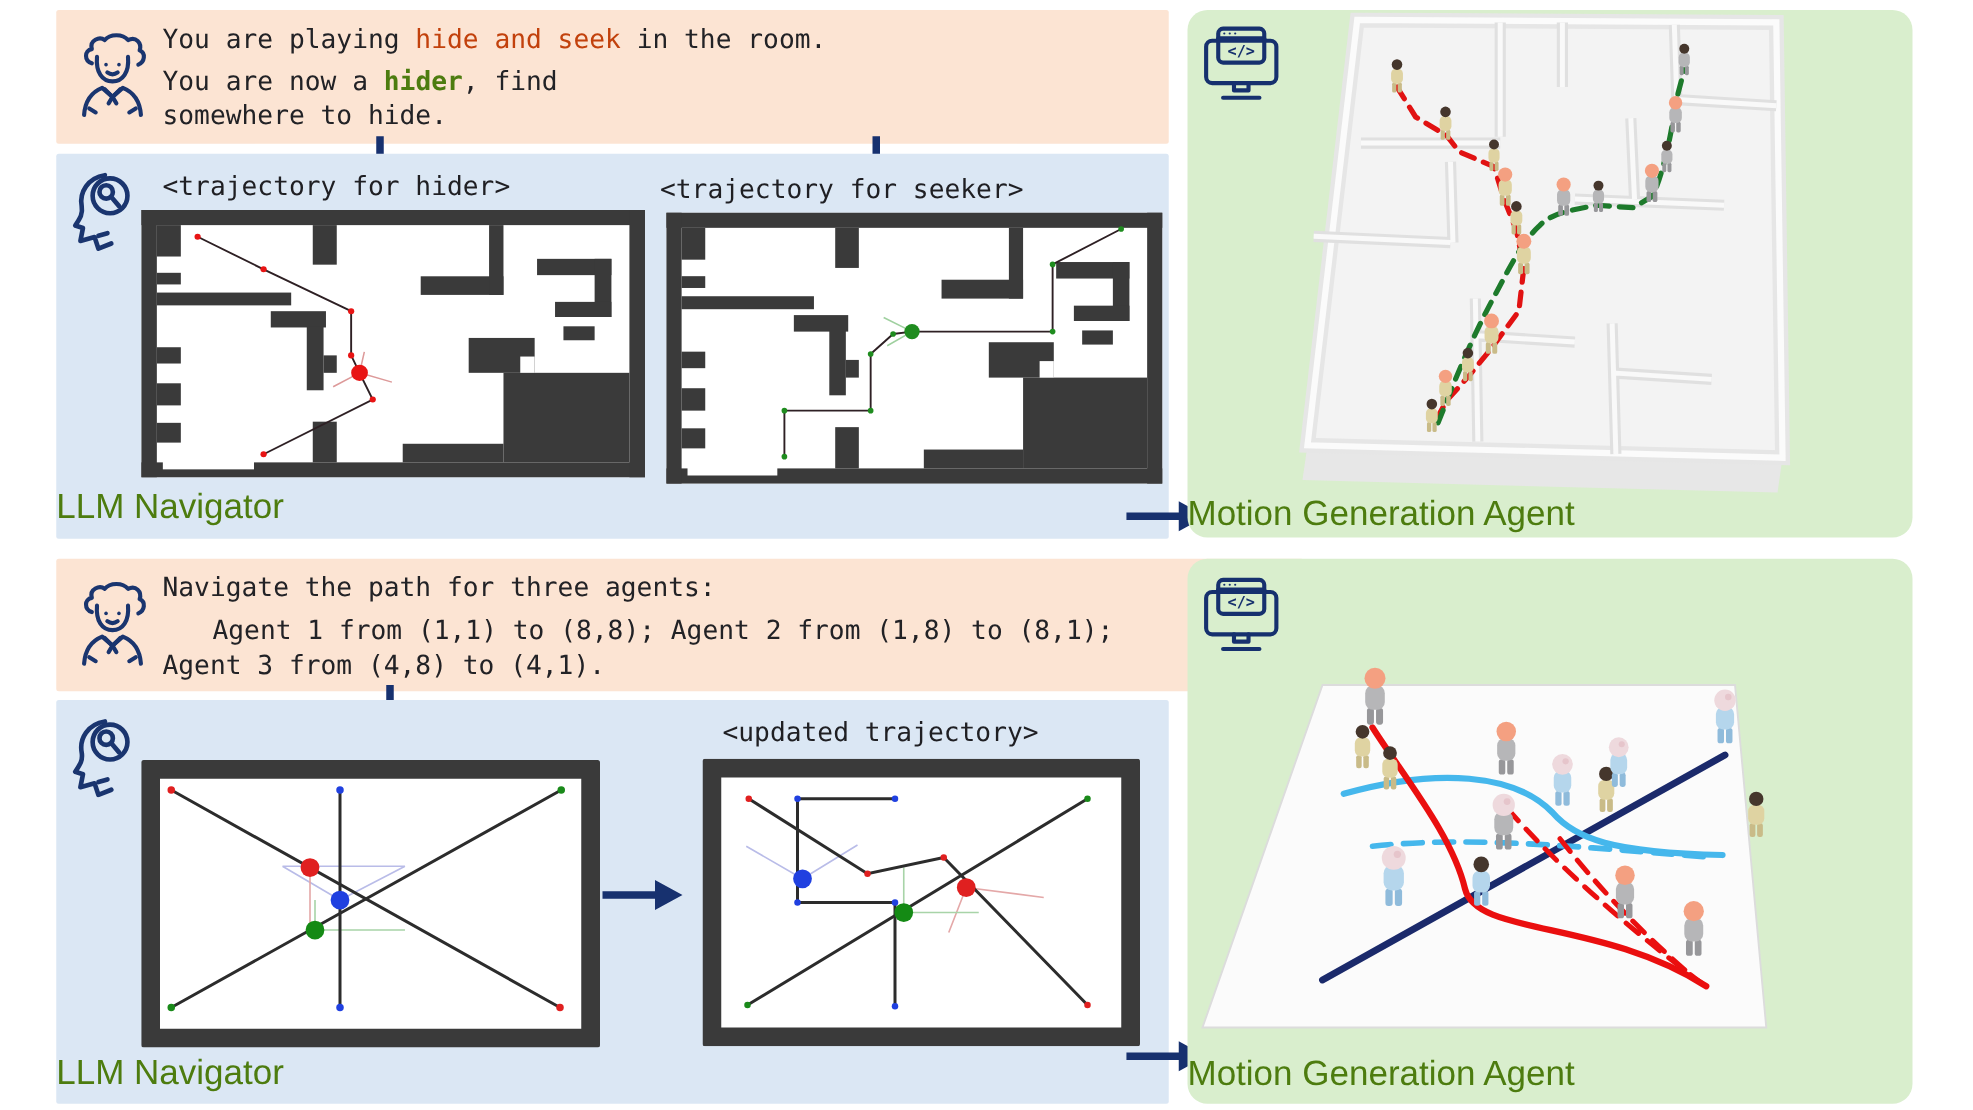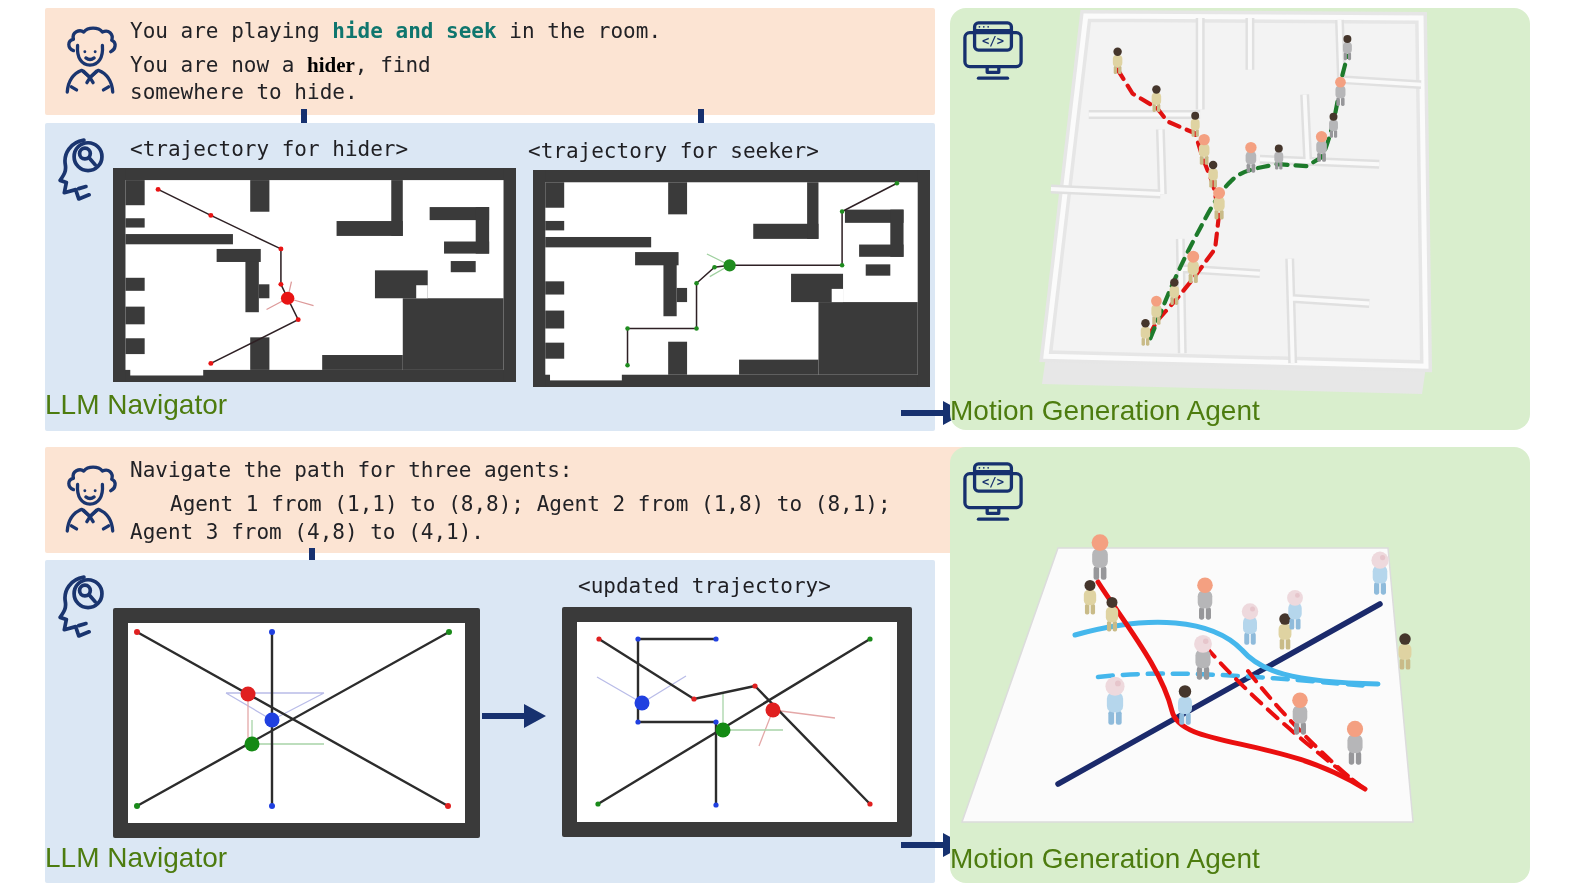--- a/index.html
+++ b/index.html
@@ -5,22 +5,22 @@
   html,body{margin:0;padding:0;background:#ffffff;}
   .canvas{position:relative;width:1578px;height:888px;background:#ffffff;overflow:hidden;
           font-family:"DejaVu Sans Mono",monospace;}
   .abs{position:absolute;}
   .box{position:absolute;border-radius:2px;}
   .prompt-box{background:#fce4d3;}
   .nav-box{background:#dbe7f4;}
   .motion-box{background:#d9eecd;border-radius:16px;}
   .mono{font-family:"DejaVu Sans Mono",monospace;font-size:21px;color:#222226;
         white-space:pre;line-height:27px;}
-  .mono b{font-weight:700;color:#0f766e;}
-  .red-word{color:#000000;font-weight:700;font-family:Liberation Serif, serif;}
+  .mono b{font-weight:400;color:#c2410c;}
+  .red-word{color:#4d7c0f;font-weight:700;}
   .green-word{color:#2c7d2e;font-weight:700;}
   .caption{font-family:"DejaVu Sans Mono",monospace;font-size:21px;color:#1f1f23;white-space:pre;}
   .big-label{position:absolute;left:0;width:100%;
              font-family:"Liberation Sans",sans-serif;font-size:28px;font-weight:500;color:#4d7c0f;}
   svg{display:block;}
   .traj{fill:none;stroke:#2e2024;stroke-width:1.6;}
   .plotline{fill:none;stroke:#2c2c2c;stroke-width:2.4;stroke-linecap:round;}
   .thin{stroke-width:1.3;fill:none;}
   .dash-red{fill:none;stroke:#e11212;stroke-width:4.2;stroke-dasharray:11 8;stroke-linecap:round;}
   .dash-green{fill:none;stroke:#1d7a2b;stroke-width:4.2;stroke-dasharray:11 8;stroke-linecap:round;}

